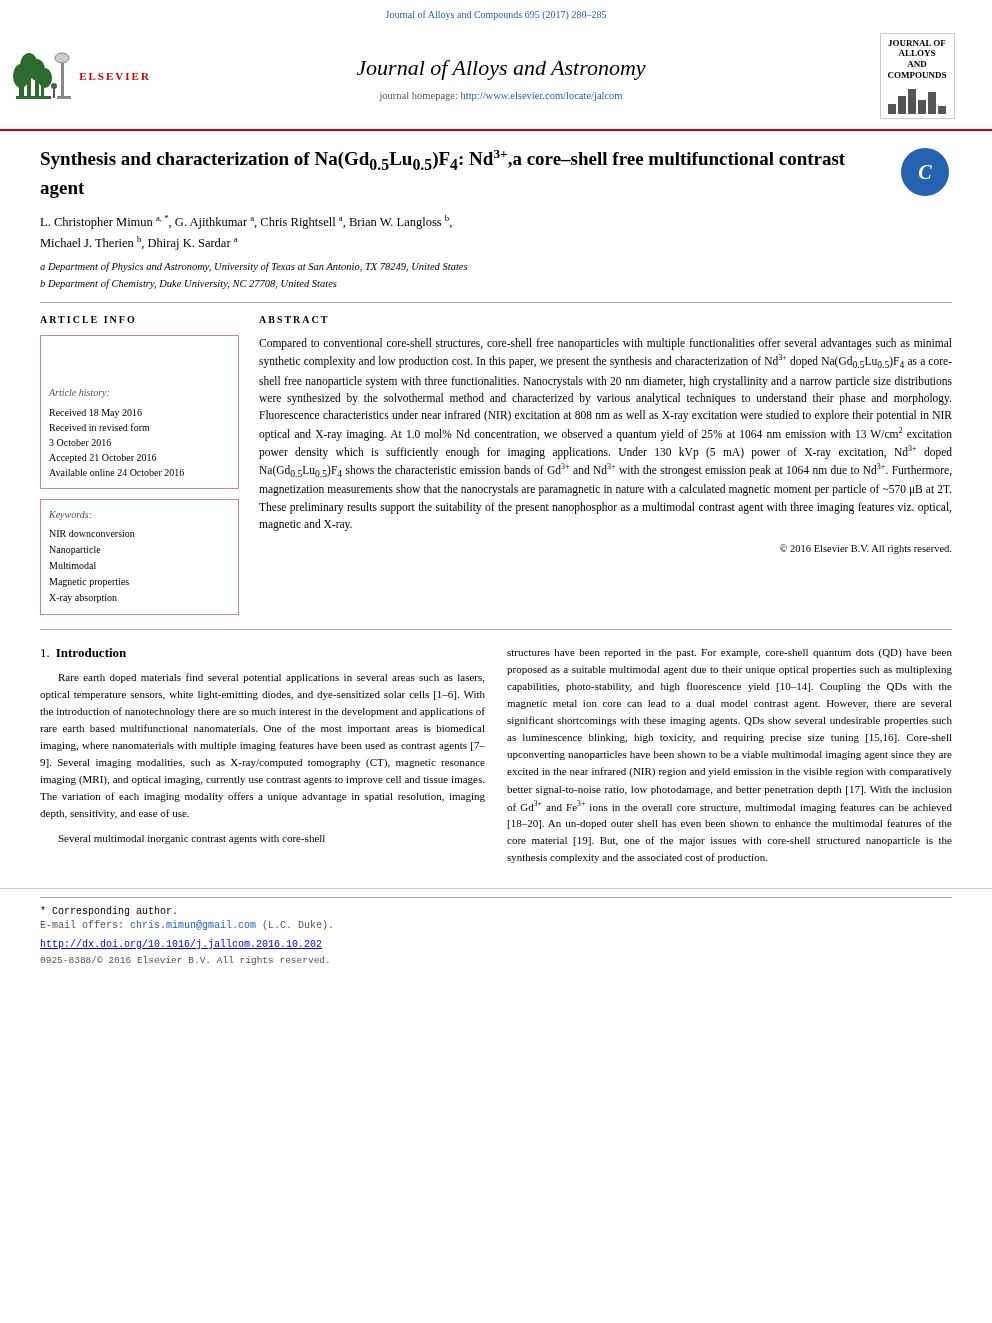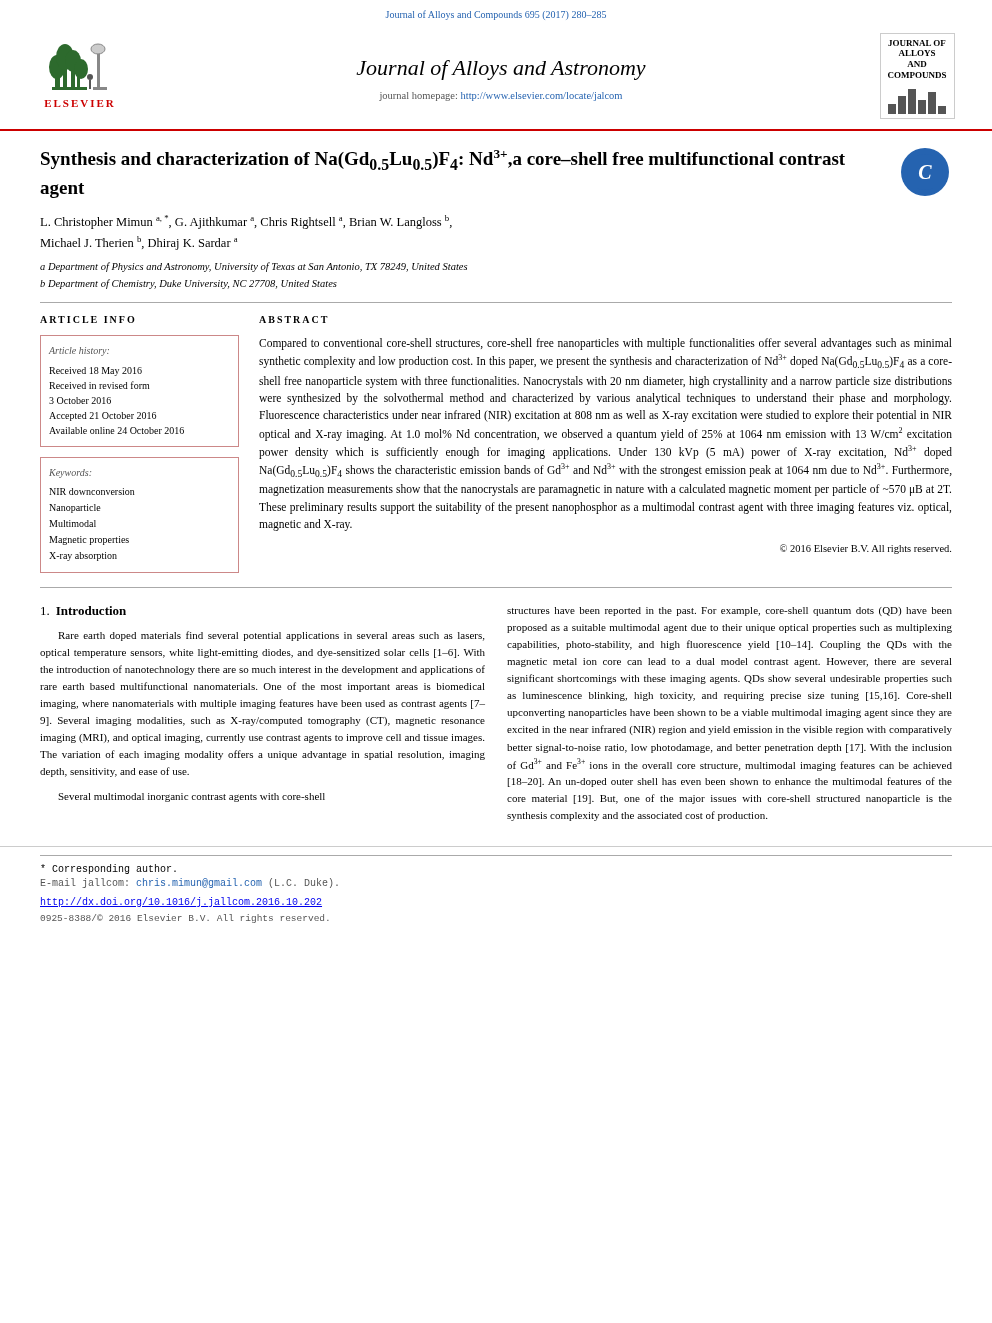--- a/index.html
+++ b/index.html
@@ -35,21 +35,21 @@
       padding: 6px 10px;
     }
     .header-logo-left {
       width: 100px;
       display: flex;
       flex-direction: column;
       align-items: center;
     }
     .elsevier-logo {
       display: flex;
-      flex-direction: column;
+      flex-direction: row;
       align-items: center;
     }
     .elsevier-tree {
       width: 70px;
       height: 55px;
     }
     .elsevier-wordmark {
       font-size: 11px;
       font-weight: bold;
       color: #c00;
@@ -191,20 +191,21 @@
     .article-info-box {
       border: 1px solid #c88;
       padding: 8px;
       margin-bottom: 10px;
     }
     .ai-label {
       font-size: 10px;
       font-style: italic;
       color: #555;
       margin-bottom: 4px;
+      margin-top: 42px;
     }
     .ai-line {
       font-size: 10px;
       line-height: 1.5;
     }
 
     .keywords-box {
       border: 1px solid #c88;
       padding: 8px;
     }
@@ -426,21 +427,21 @@
       </div>
     </div>
   </div>
 
   <div class="page-footer">
     <hr style="border:none;border-top:1px solid #aaa;margin-bottom:6px;">
     <div class="footer-note">
       <span>* Corresponding author.</span>
     </div>
     <div class="footer-email">
-      <span>E-mail jallcom:</span>
+      <span>E-mail offers:</span>
       <a href="mailto:chris.mimun@gmail.com">chris.mimun@gmail.com</a>
       <span>(L.C. Duke).</span>
     </div>
     <div class="footer-doi">
       <a href="#">http://dx.doi.org/10.1016/j.jallcom.2016.10.202</a>
     </div>
     <div class="footer-issn">0925-8388/© 2016 Elsevier B.V. All rights reserved.</div>
   </div>
 </div>
 

